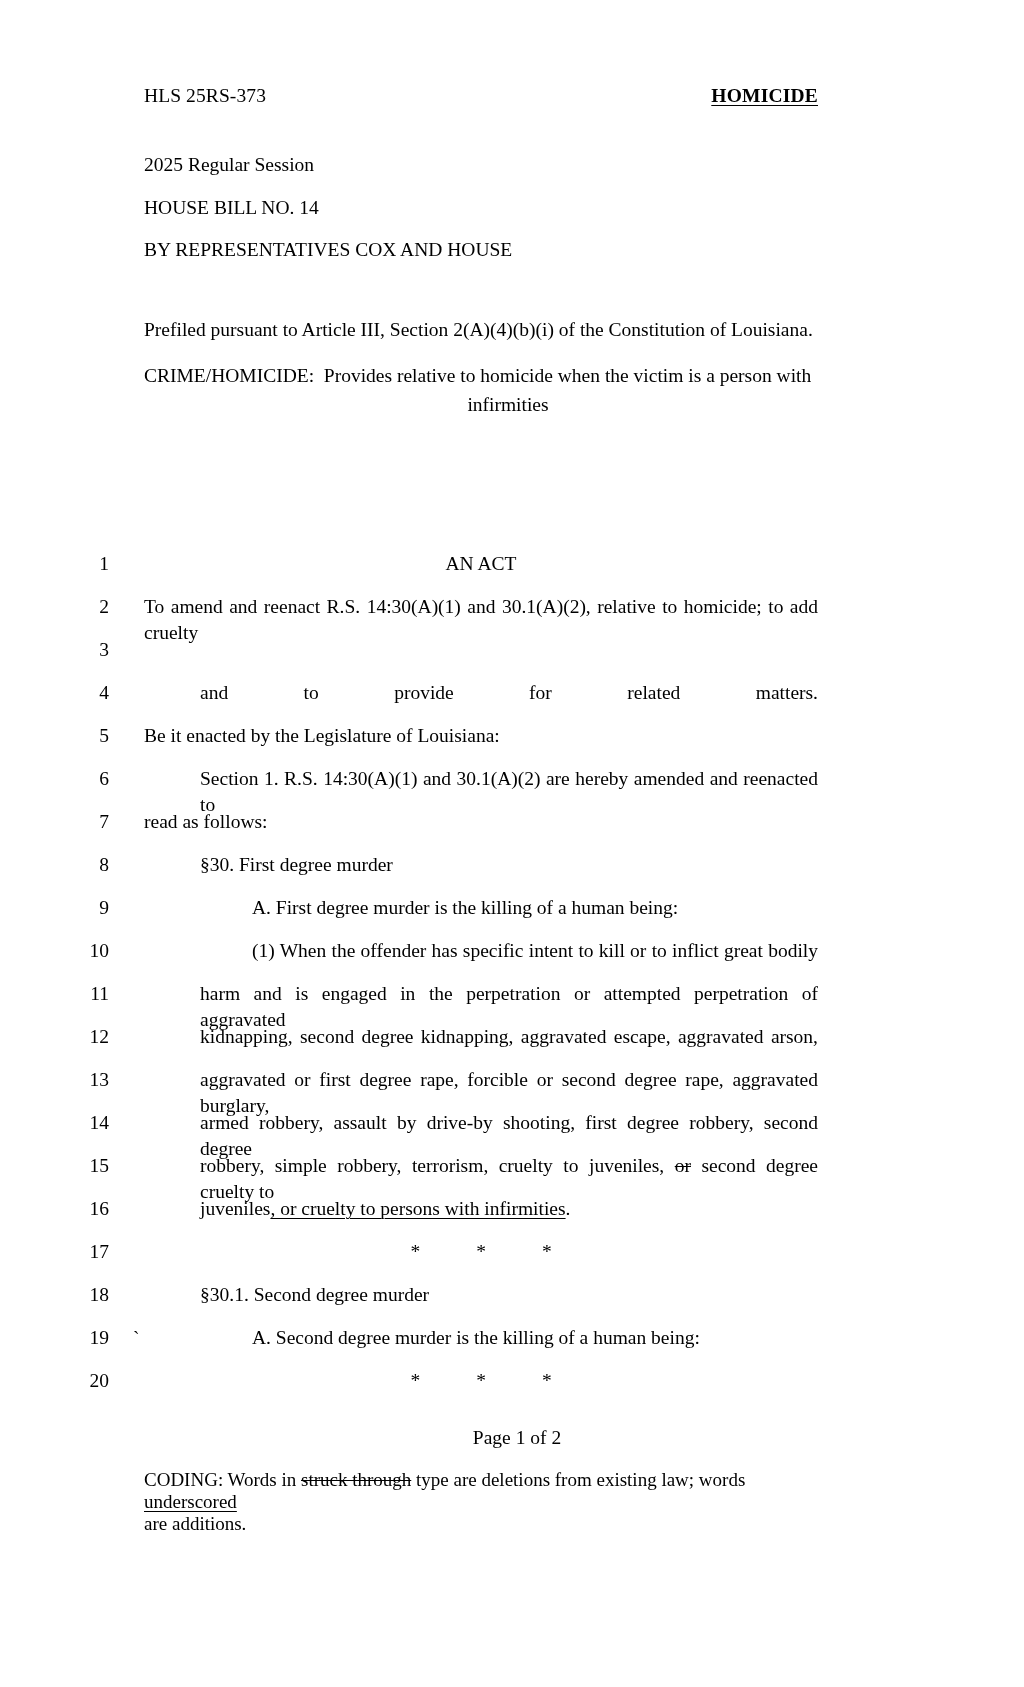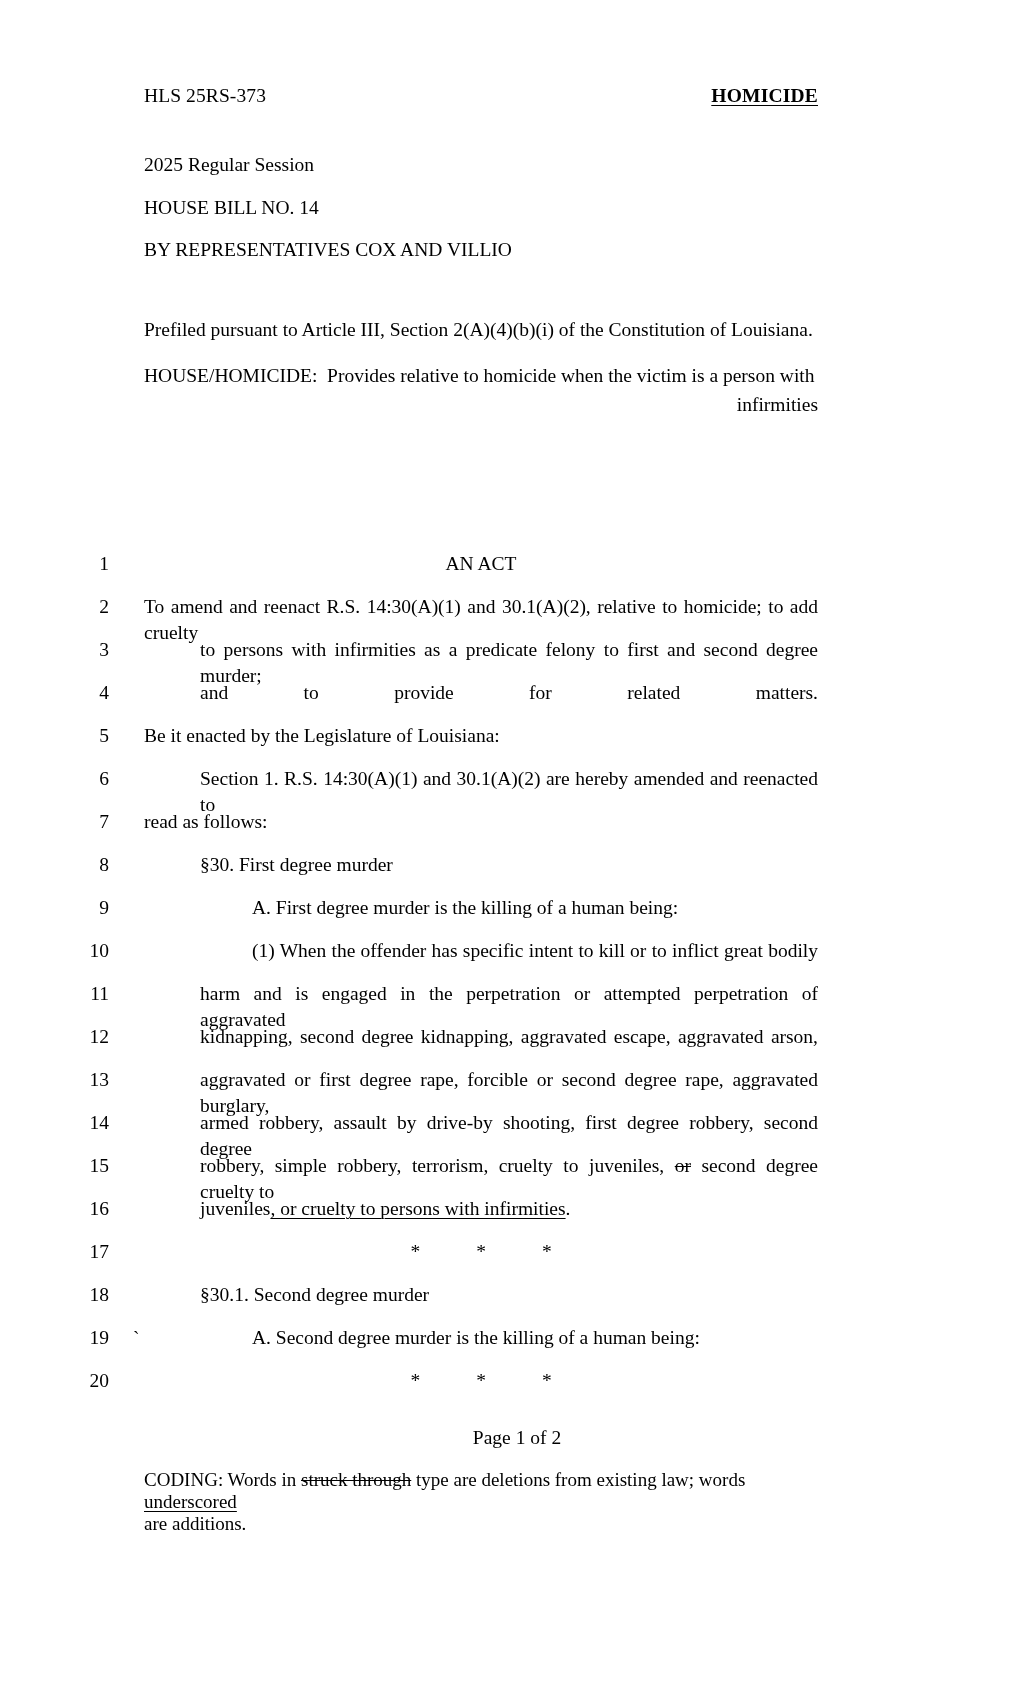--- a/index.html
+++ b/index.html
@@ -74,21 +74,21 @@
     line-height: 29px;
     text-align: justify;
     text-justify: inter-word;
   }
   .abstract .digest-line {
     display: block;
   }
   .abstract .cont {
     display: block;
     padding-left: 54px;
-    text-align: right;
+    text-align: center;
   }
 
   
   .body-lines {
     position: absolute;
     left: 0;
     top: 551px;
     width: 1024px;
   }
   .ln {
@@ -172,42 +172,41 @@
 <div class="page">
 
   <div class="hdr">
     <span class="hdr-doc-id">HLS 25RS-373</span>
     <span class="hdr-status">HOMICIDE</span>
   </div>
 
   <div class="intro">
     <div class="intro-line">2025 Regular Session</div>
     <div class="intro-line">HOUSE BILL NO. 14</div>
-    <div class="intro-line">BY REPRESENTATIVES COX AND VILLIO</div>
+    <div class="intro-line">BY REPRESENTATIVES COX AND HOUSE</div>
   </div>
 
   <div class="prefiled">Prefiled pursuant to Article III, Section 2(A)(4)(b)(i) of the Constitution of Louisiana.</div>
 
   <div class="abstract">
-    <span class="digest-line"><span>HOUSE/HOMICIDE:</span><span>&nbsp; </span><span>Provides relative to homicide when the victim is a person with</span></span>
+    <span class="digest-line"><span>CRIME/HOMICIDE:</span><span>&nbsp; </span><span>Provides relative to homicide when the victim is a person with</span></span>
     <span class="cont">infirmities</span>
   </div>
 
   <div class="body-lines" id="body-lines">
       <div class="ln">
         <div class="ln-num">1</div>
         <div class="ln-txt center">AN ACT</div>
       </div>
       <div class="ln">
         <div class="ln-num">2</div>
         <div class="ln-txt just-full">To amend and reenact R.S. 14:30(A)(1) and 30.1(A)(2), relative to homicide; to add cruelty</div>
       </div>
       <div class="ln">
         <div class="ln-num">3</div>
-        <div class="ln-txt ind1 just-full">to persons with infirmities as a predicate felony to first and second degree murder;</div>
       </div>
       <div class="ln">
         <div class="ln-num">4</div>
         <div class="ln-txt ind1 just-full">and to provide for related matters.</div>
       </div>
       <div class="ln">
         <div class="ln-num">5</div>
         <div class="ln-txt">Be it enacted by the Legislature of Louisiana:</div>
       </div>
       <div class="ln">

